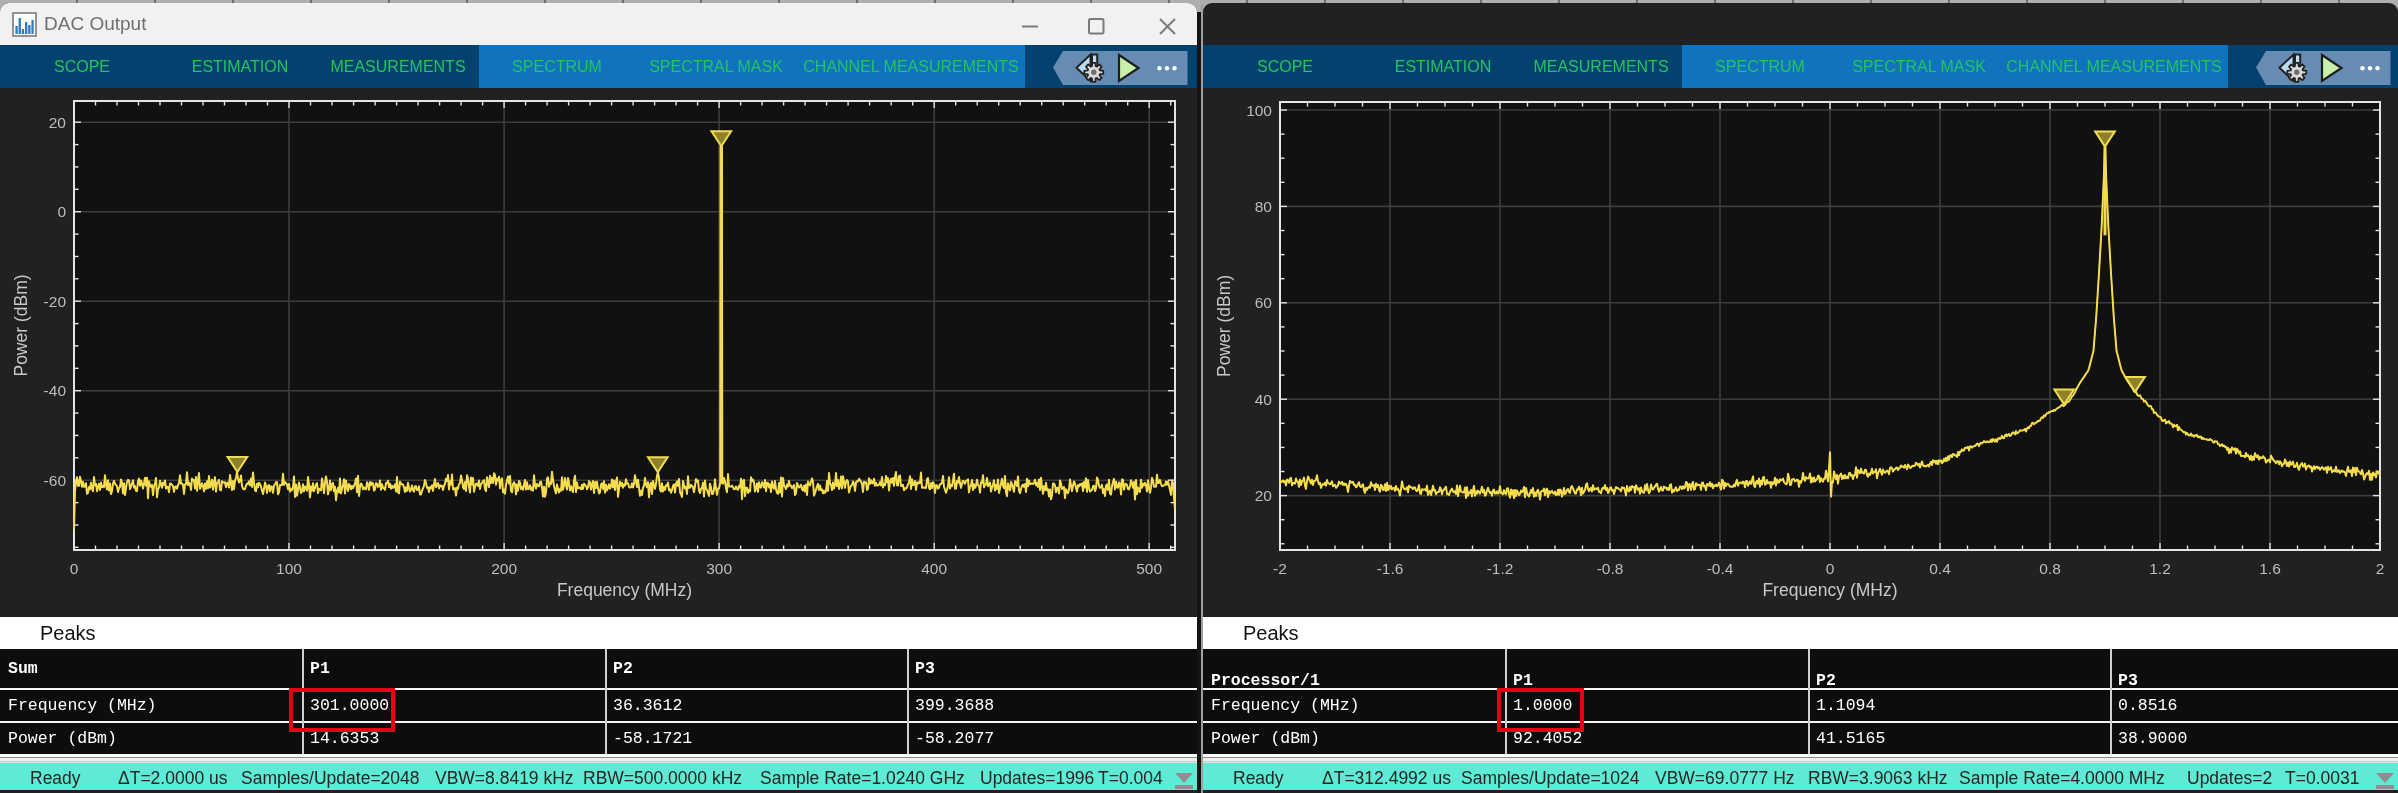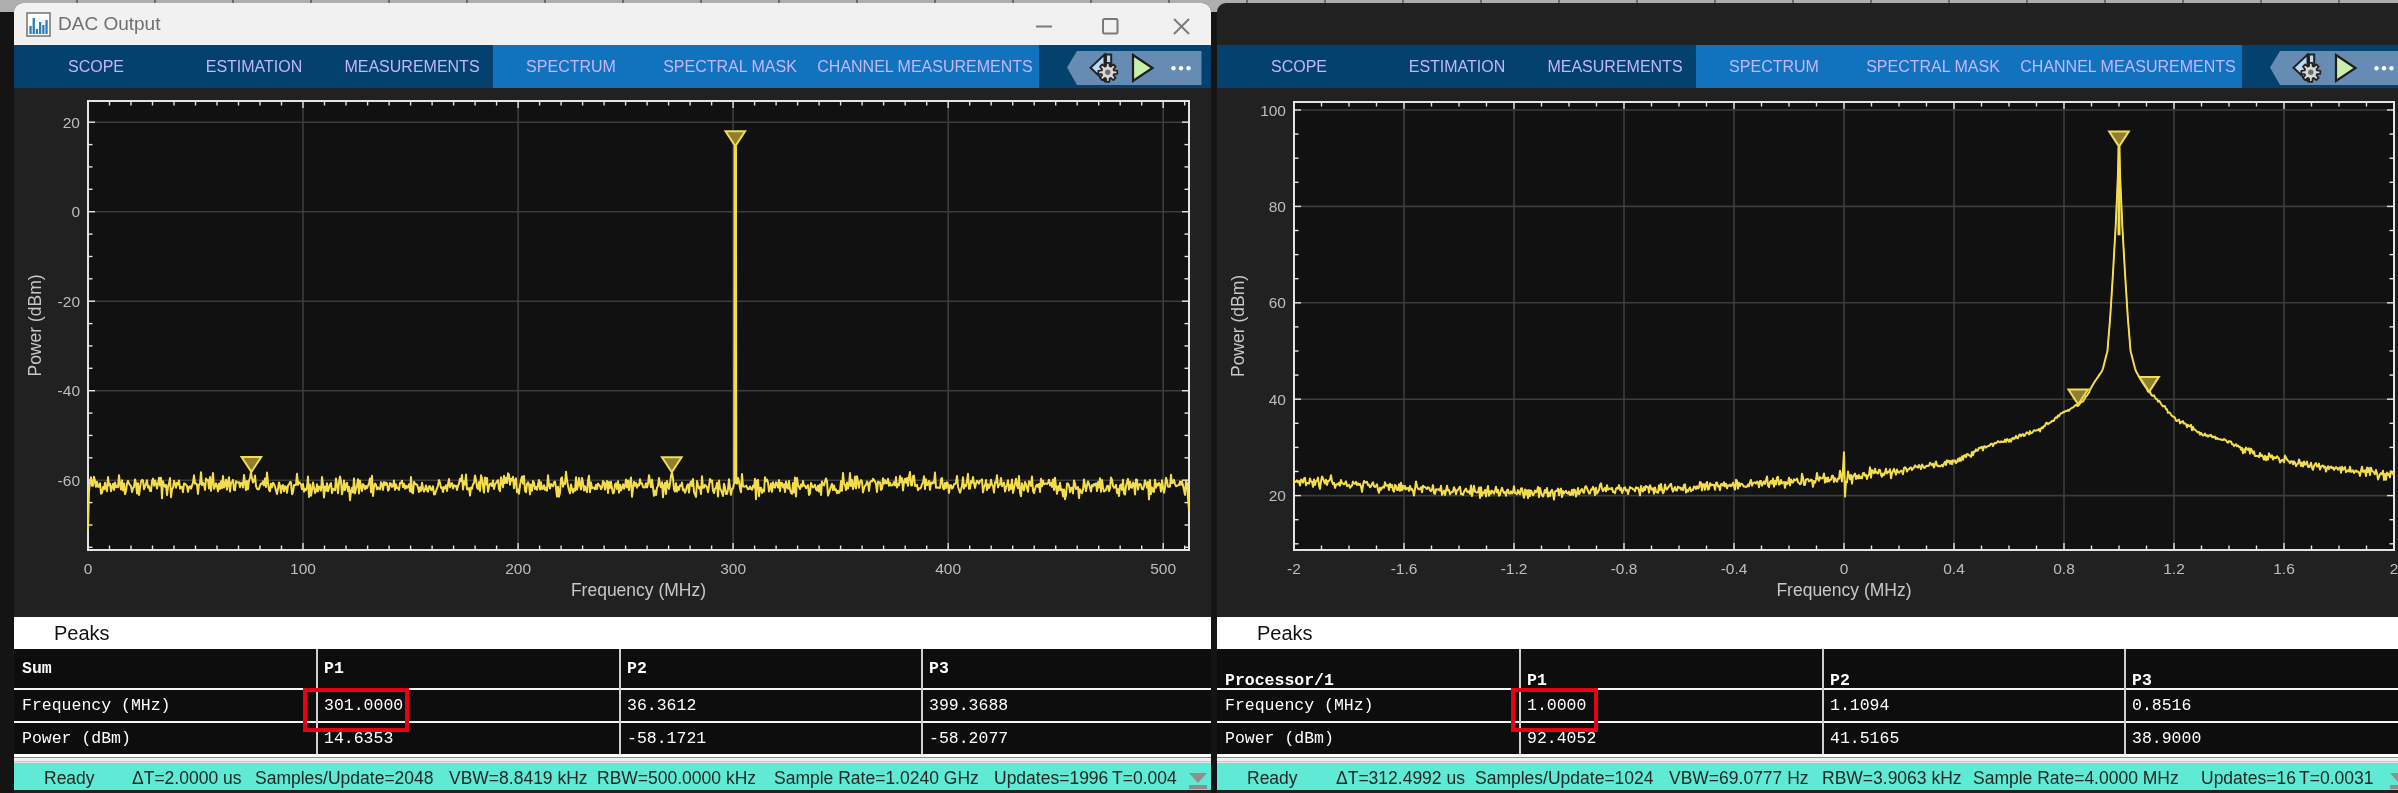--- a/index.html
+++ b/index.html
@@ -1,24 +1,24 @@
 <!DOCTYPE html>
 <html><head><meta charset="utf-8"><style>
 * { margin:0; padding:0; box-sizing:border-box; }
 html,body { width:2398px; height:793px; background:#141414; overflow:hidden;
   font-family:"Liberation Sans", sans-serif; }
 .topstrip { position:absolute; left:0; top:0; width:2398px; height:12px;
   background:repeating-linear-gradient(90deg,#aeaeae 0 76px,#6a6a6a 76px 78px); }
-.win { position:absolute; top:3px; height:790px; background:#212121; border-radius:9px 9px 0 0;margin-left:14px; }
+.win { position:absolute; top:3px; height:790px; background:#212121; border-radius:9px 9px 0 0; }
 .titlebar { position:absolute; left:0; top:0; width:100%; height:42px; background:#f2f1f2;
   border-radius:9px 9px 0 0; }
 .titletext { position:absolute; left:44px; top:0; height:42px; line-height:42px; font-size:19px; }
 .toolbar { position:absolute; left:0; top:42px; width:100%; height:43px; background:#03416f; }
 .toolbar .hl { position:absolute; left:479px; top:0; width:546px; height:43px; background:#1172be; }
-.tab { position:absolute; top:0; height:43px; line-height:43px; color:#c4b5fd; font-size:16px;
+.tab { position:absolute; top:0; height:43px; line-height:43px; color:#22c55e; font-size:16px;
   transform:translateX(-50%); white-space:nowrap; letter-spacing:0; }
 .bansvg { position:absolute; left:0; top:0; }
 .peaksbar { position:absolute; left:0; top:614px; width:100%; height:32px; background:#ffffff; }
 .peaksbar span { position:absolute; left:40px; top:0; height:32px; line-height:32px; color:#111; font-size:20px; }
 .tbl { position:absolute; left:0; top:646px; width:100%; height:105px; background:#0d0d0d; color:#fff; }
 .trow { position:absolute; left:0; width:100%; }
 .trow b, .trow span { position:absolute; top:0; font-size:16.5px; white-space:nowrap;font-family:Liberation Mono, monospace; }
 .trow b { font-weight:bold; }
 .hline { position:absolute; left:0; width:100%; height:2px; background:#f5f5f5; }
 .vline { position:absolute; top:0; width:1.5px; height:105px; background:#cfcfcf; }
@@ -505,20 +505,20 @@
       <div class="redbox" style="left:293.5px;width:87.5px"></div>
     </div>
   <div class="btmsep"></div>
   <div class="status">
       <span style="left:30px">Ready</span>
       <span style="left:119px">ΔT=312.4992 us</span>
       <span style="left:258px">Samples/Update=1024</span>
       <span style="left:452px">VBW=69.0777 Hz</span>
       <span style="left:605px">RBW=3.9063 kHz</span>
       <span style="left:756px">Sample Rate=4.0000 MHz</span>
-      <span style="left:984px">Updates=16</span>
+      <span style="left:984px">Updates=2</span>
       <span style="left:1082px">T=0.0031</span>
       <svg style="position:absolute;right:3px;top:9px" width="20" height="18">
         <path d="M 1 1 L 19 1 L 10 11 Z" fill="#8f8f8f"></path>
         <rect x="1" y="13" width="18" height="4" fill="#8f8f8f"></rect>
       </svg>
     </div>
 </div>
 
 </body></html>

